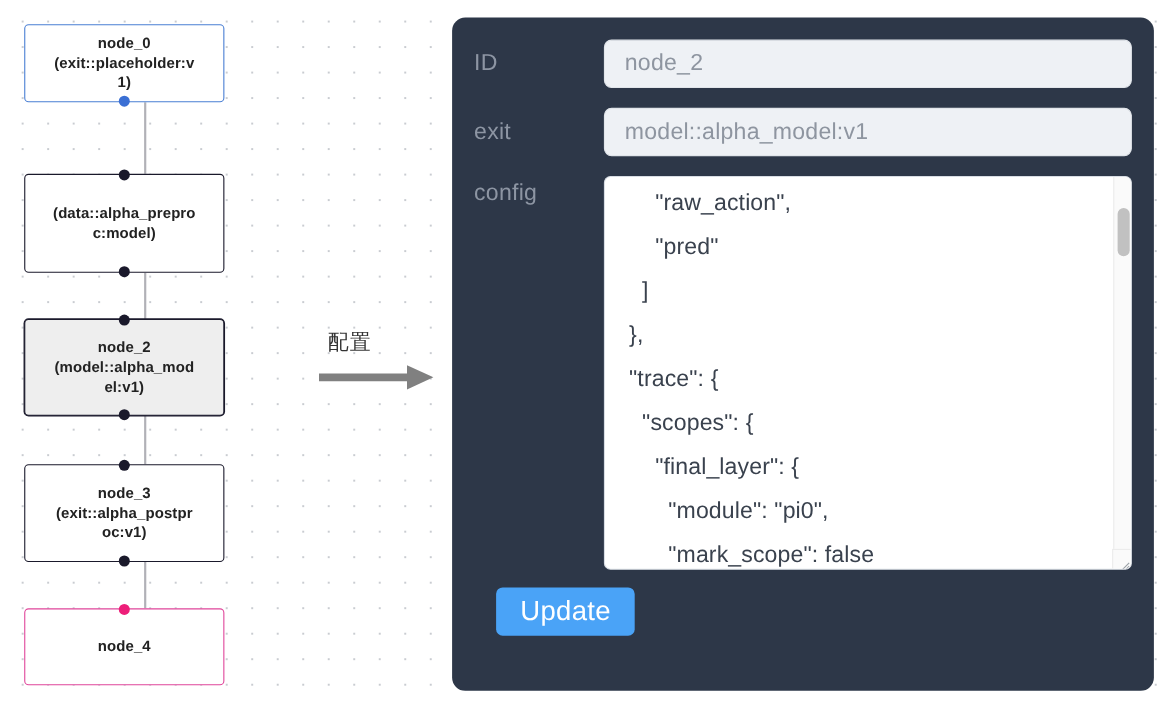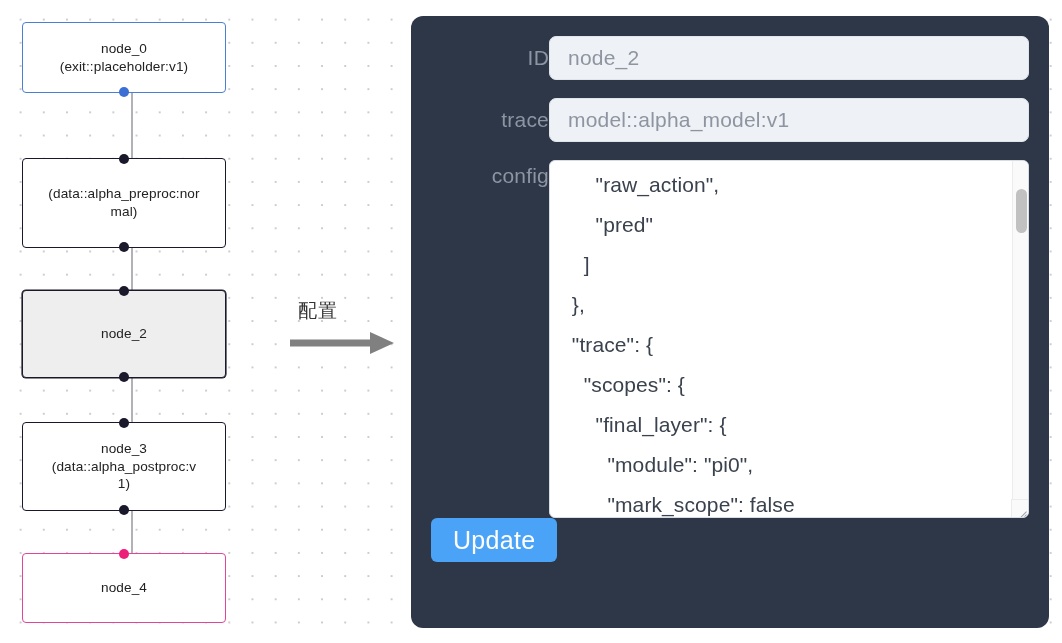--- a/index.html
+++ b/index.html
@@ -41,34 +41,35 @@
     background-size: 23.2px 23.2px;
     background-position: 9px 8px;
   }
 
   
   #edges { position: absolute; left: 0; top: 0; width: 404px; height: 643px; }
 
   
   .node {
     position: absolute;
-    width: 204px;
+    width: 182px;
     border: 1.6px solid #1a192b;
     border-radius: 4px;
     background: #ffffff;
     display: flex;
     align-items: center;
     justify-content: center;
     text-align: center;
     padding: 6px 24px;
     font-size: 13.6px;
     line-height: 1.30;
     color: #222222;
     letter-spacing: .1px;
     box-shadow: 0 0 0 0 rgba(0,0,0,0);
+    font-weight: bold;
   }
   .node .node-text { width: 100%; word-break: break-all; }
   .node .node-title { display: block; }
   .node .node-sub   { display: block; }
 
   .node.is-input   { border-color: #4a7fd4; }
   .node.is-output  { border-color: #e0459a; }
   .node.is-selected{
     background: #eeeeee;
     border-color: #1a192b;
@@ -118,21 +119,20 @@
   }
 
   .field-row {
     display: flex;
     align-items: center;
     margin-bottom: 18px;
   }
   .field-label {
     width: 118px;
     flex: 0 0 118px;
-    text-align: right;
     color: #8d95a3;
     font-size: 21px;
     letter-spacing: .2px;
   }
   .field-label.top-align { align-self: flex-start; padding-top: 4px; }
 
   .text-input {
     flex: 1 1 auto;
     height: 44px;
     background: #eef1f5;
@@ -142,21 +142,21 @@
     display: flex;
     align-items: center;
     color: #8e95a0;
     font-size: 21px;
     letter-spacing: .2px;
     white-space: nowrap;
     overflow: hidden;
   }
 
   
-  .field-row.config-row { align-items: flex-start; margin-bottom: 0; }
+  .field-row.config-row { align-items: flex-start; margin-bottom: 16px; }
   .textarea-wrap {
     position: relative;
     flex: 1 1 auto;
     height: 358px;
     background: #ffffff;
     border: 1px solid #d8dde4;
     border-radius: 6px;
     overflow: hidden;
   }
   .textarea-body {
@@ -208,20 +208,21 @@
     right: 1px; bottom: 2px;
     transform: rotate(-45deg);
     transform-origin: right bottom;
   }
 
   
   #update-button {
     display: inline-flex;
     align-items: center;
     justify-content: center;
+    margin-left: 20px;
     padding: 10px 22px;
     height: 44px;
     background: #4aa3f7;
     color: #ffffff;
     font-size: 25px;
     border: none;
     border-radius: 6px;
     cursor: pointer;
     letter-spacing: .3px;
     font-family: "Liberation Sans", sans-serif;
@@ -246,38 +247,39 @@
   <div class="node is-input" style="left:22px; top:22px; height:71px;">
     <span class="node-text">
       <span class="node-title">node_0</span>
       <span class="node-sub">(exit::placeholder:v1)</span>
     </span>
     <span class="handle bottom blue"></span>
   </div>
 
   <div class="node" style="left:22px; top:158px; height:90px;">
     <span class="node-text">
-      <span class="node-sub">(data::alpha_preproc:normal)</span>
+      <span class="node-sub">(data::alpha_preproc:model)</span>
     </span>
     <span class="handle top"></span>
     <span class="handle bottom"></span>
   </div>
 
   <div class="node is-selected" style="left:22px; top:290px; height:88px;">
     <span class="node-text">
       <span class="node-title">node_2</span>
+      <span class="node-sub">(model::alpha_model:v1)</span>
     </span>
     <span class="handle top"></span>
     <span class="handle bottom"></span>
   </div>
 
   <div class="node" style="left:22px; top:422px; height:89px;">
     <span class="node-text">
       <span class="node-title">node_3</span>
-      <span class="node-sub">(data::alpha_postproc:v1)</span>
+      <span class="node-sub">(exit::alpha_postproc:v1)</span>
     </span>
     <span class="handle top"></span>
     <span class="handle bottom"></span>
   </div>
 
   <div class="node is-output" style="left:22px; top:553px; height:70px;">
     <span class="node-text">
       <span class="node-title">node_4</span>
     </span>
     <span class="handle top pink"></span>
@@ -292,21 +294,21 @@
   </div>
 
   <div id="config-panel">
 
     <div class="field-row">
       <div class="field-label">ID</div>
       <div class="text-input">node_2</div>
     </div>
 
     <div class="field-row">
-      <div class="field-label">trace</div>
+      <div class="field-label">exit</div>
       <div class="text-input">model::alpha_model:v1</div>
     </div>
 
     <div class="field-row config-row">
       <div class="field-label top-align">config</div>
       <div class="textarea-wrap">
         <div class="textarea-body">      "raw_action",
       "pred"
     ]
   },

